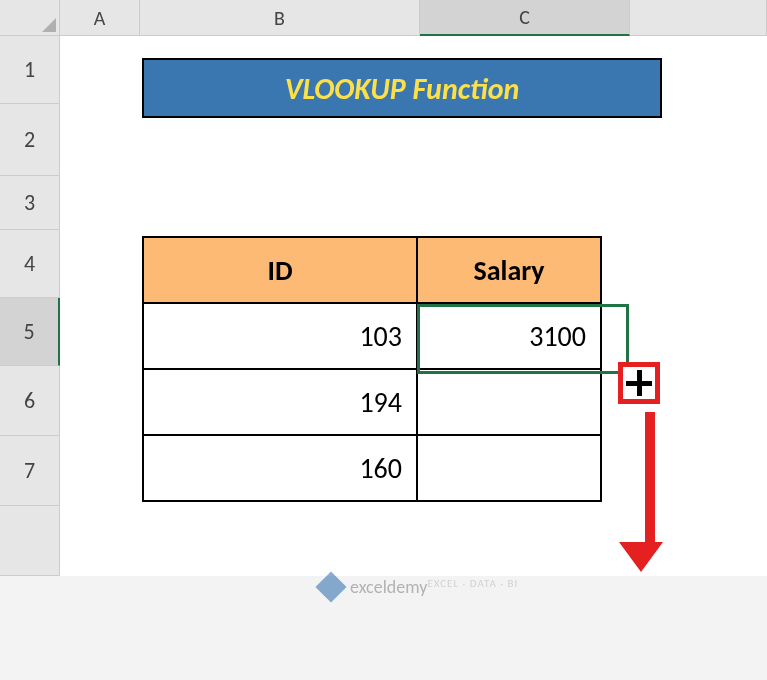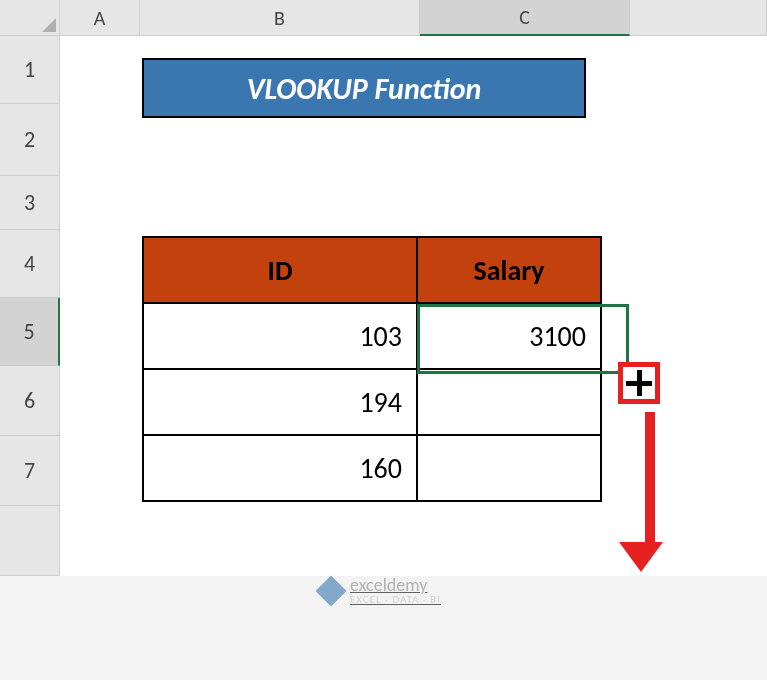--- a/index.html
+++ b/index.html
@@ -63,46 +63,46 @@
     .cell-area {
       grid-column: 2 / 6;
       grid-row: 2 / 11;
       background: #fff;
       position: relative;
     }
     .title-banner {
       position: absolute;
       left: 82px;
       top: 22px;
-      width: 444px;
+      width: 520px;
       height: 60px;
       background: #3a77b1;
       border: 2px solid #000;
       display: flex;
       align-items: center;
       justify-content: center;
-      color: #ffffff;
+      color: #fde047;
       font-size: 30px;
       font-weight: bold;
       font-style: italic;
     }
     .data-table {
       position: absolute;
       left: 82px;
       top: 200px;
       border-collapse: collapse;
     }
     .data-table th, .data-table td {
       border: 2px solid #000;
       height: 66px;
       font-size: 28px;
       padding: 0 14px;
     }
     .data-table th {
-      background: #c2410c;
+      background: #fdba74;
       font-weight: bold;
       text-align: center;
     }
     .th-id { width: 274px; }
     .th-salary { width: 184px; }
     .data-table td {
       text-align: right;
       font-weight: 400;
       border-radius: 8px;
     }
@@ -174,21 +174,21 @@
     }
     .watermark .text {
       color: #888;
       font-size: 18px;
     }
     .watermark .sub {
       color: #bbb;
       font-size: 11px;
       letter-spacing: 1px;
     }
-    .wm-text-block { display: flex; flex-direction: column; line-height: 1; text-decoration: underline; }
+    .wm-text-block { display: flex; flex-direction: row; line-height: 1; }
   </style>
 </head>
 <body>
 
 <div class="sheet">
   <div class="select-all"></div>
   <div class="col-header">A</div>
   <div class="col-header">B</div>
   <div class="col-header selected">C</div>
   <div class="col-header"></div>

